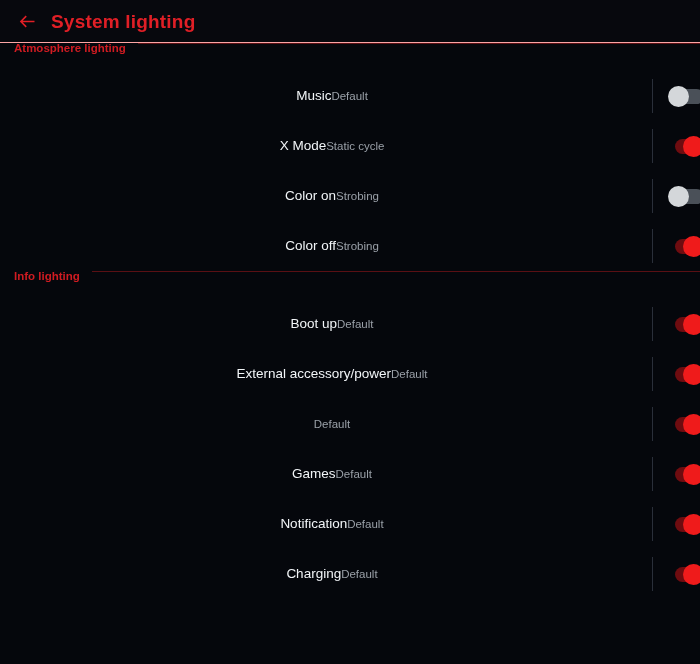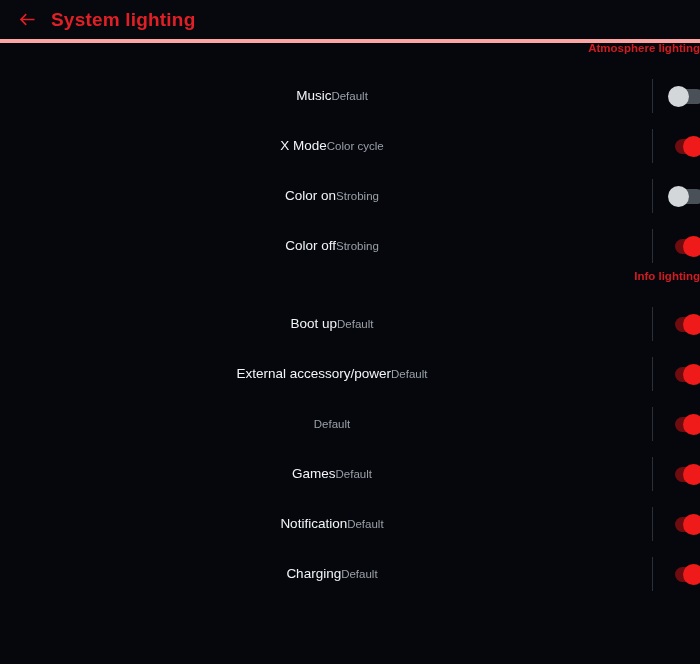--- a/index.html
+++ b/index.html
@@ -26,21 +26,21 @@
 
   
   .appbar {
     position: relative;
     height: 43px;
     display: flex;
     align-items: center;
     padding-left: 12px;
     background: #07080d;
     box-sizing: border-box;
-    border-bottom: 4px solid #fca5a5;
+    border-bottom: 1px solid #fca5a5;
   }
   .back-btn {
     width: 30px;
     height: 30px;
     display: flex;
     align-items: center;
     justify-content: center;
     cursor: pointer;
     flex: none;
   }
@@ -51,25 +51,24 @@
     color: #e01f26;
     letter-spacing: 0.2px;
     margin-left: 9px;
     line-height: 1;
     white-space: nowrap;
   }
 
   
   .section {
     display: flex;
-    align-items: flex-end;
+    align-items: flex-start;
     height: 28px;
     padding-left: 14px;
     padding-right: 0px;
-    flex-direction: column;
   }
   .section-label {
     font-size: 11.5px;
     font-weight: bold;
     color: #d01c22;
     white-space: nowrap;
     line-height: 1;
   }
   .section-rule {
     flex: 1;
@@ -187,21 +186,21 @@
             <div class="vdivider"></div>
             <div class="switch off">
               <div class="track"></div>
               <div class="thumb"></div>
             </div>
           </div>
         </div>
         <div class="row">
           <div class="row-texts">
             <div class="row-title">X Mode</div>
-            <div class="row-sub">Color cycle</div>
+            <div class="row-sub">Static cycle</div>
           </div>
           <div class="row-right">
             <div class="vdivider"></div>
             <div class="switch on">
               <div class="track"></div>
               <div class="thumb"></div>
             </div>
           </div>
         </div>
         <div class="row">

